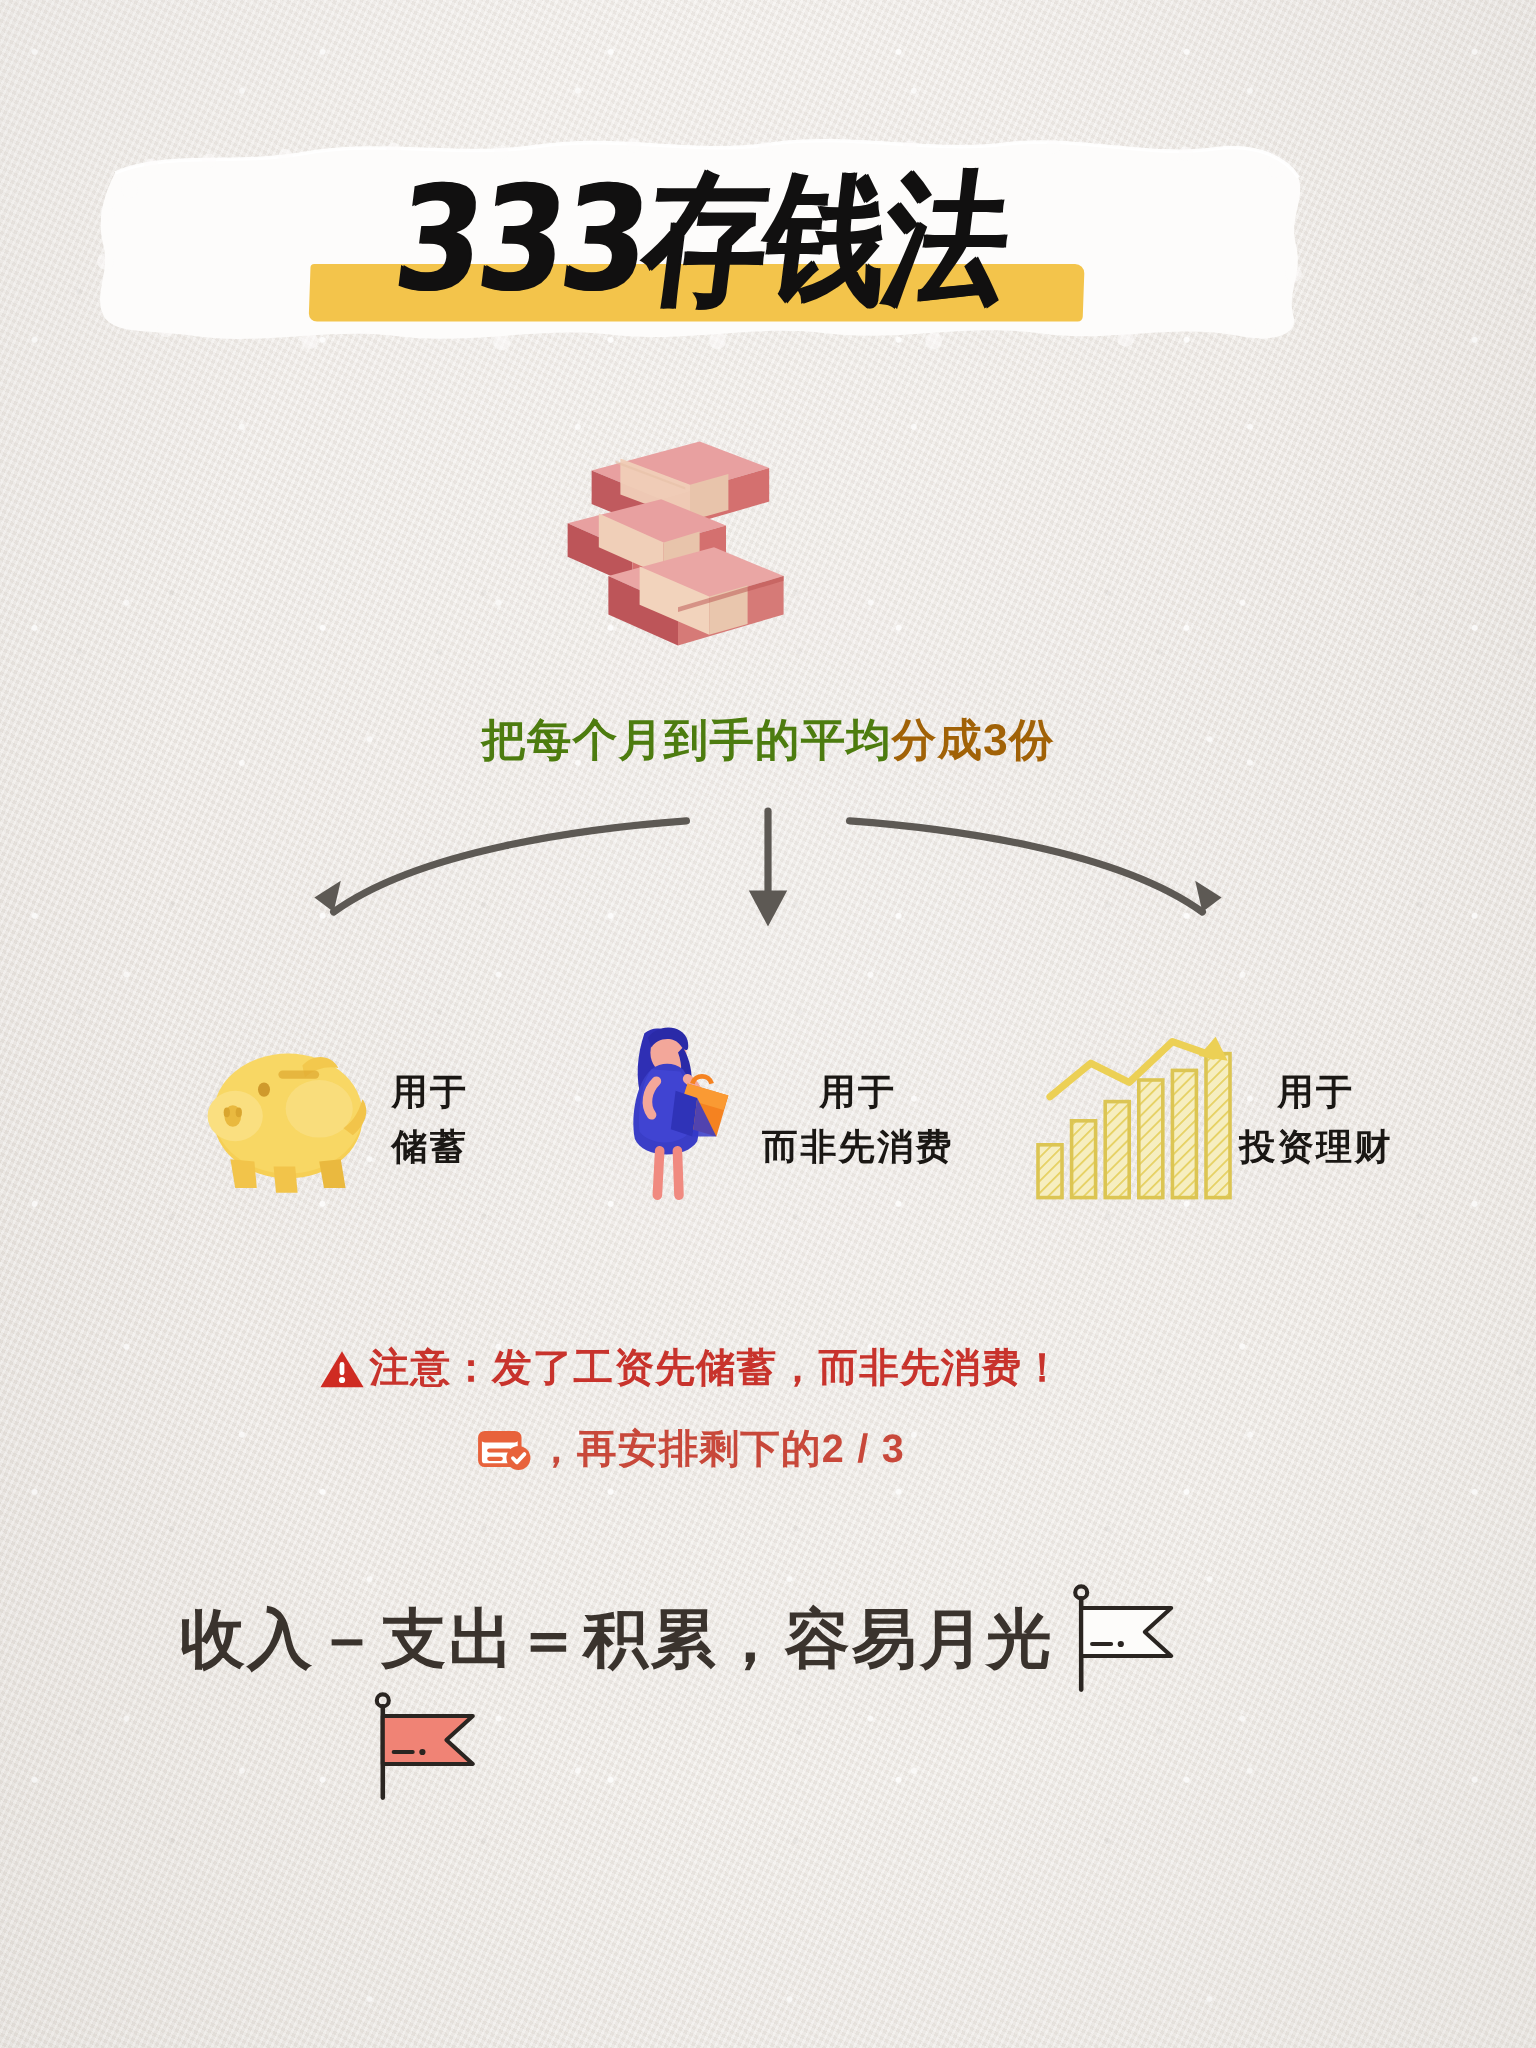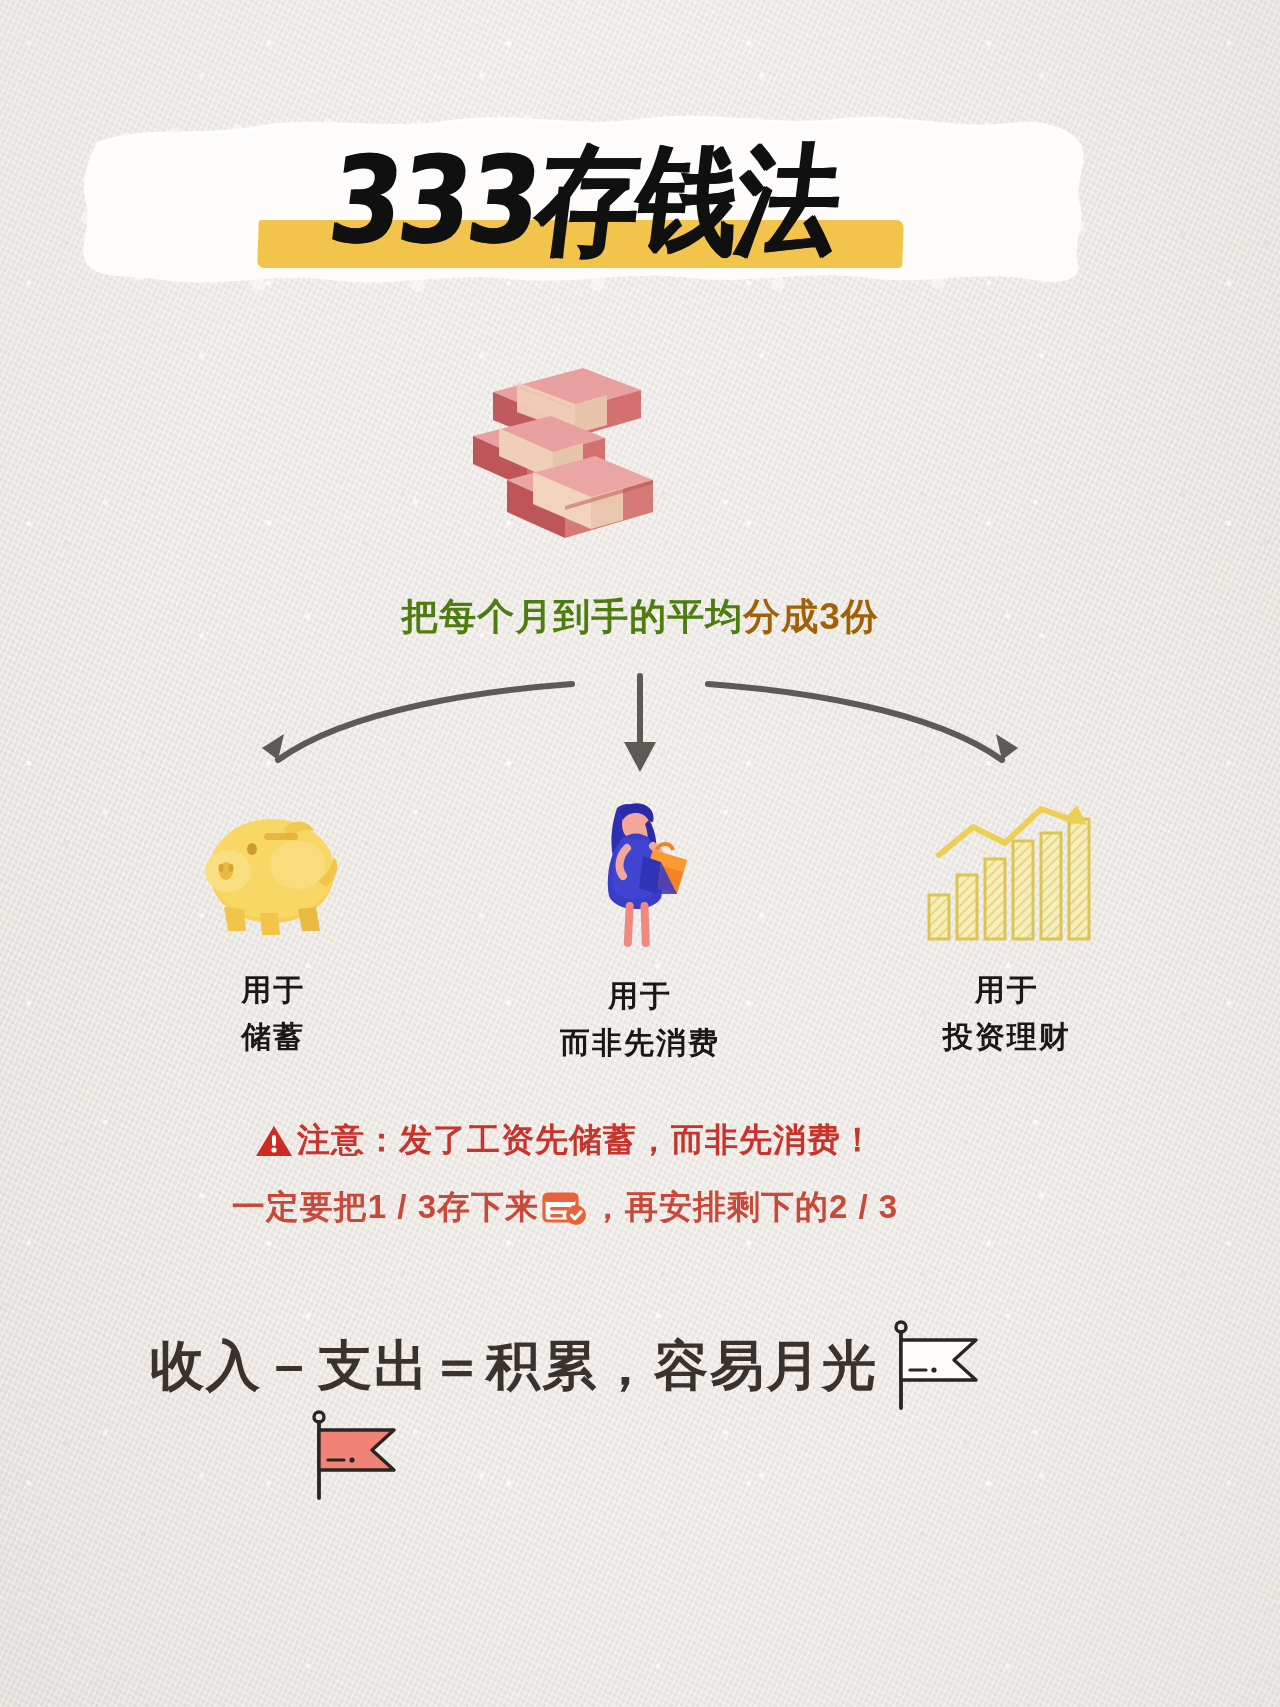--- a/index.html
+++ b/index.html
@@ -125,43 +125,43 @@
     left: 90px;
     top: 790px;
     width: 1100px;
     height: 270px;
     display: flex;
     z-index: 4;
   }
   .cat {
     flex: 1;
     display: flex;
-    flex-direction: column;
-    align-items: center;
-    justify-content: flex-start;
+    flex-direction: row;
+    align-items: center;
+    justify-content: center;
   }
   .cat-icon {
     height: 165px;
     display: flex;
     align-items: flex-end;
     justify-content: center;
   }
   .cat-label {
     margin-top: 18px;
     text-align: center;
     font-size: 30px;
     font-weight: 700;
     color: #1a1714;
     line-height: 1.55;
     letter-spacing: 2px;
   }
 
   
   #warning {
-    left: 1px;
+    left: 12px;
     top: 1118px;
     width: 1128px;
     text-align: right;
     color: #c8332c;
   }
   #warn-line1 {
     font-size: 33px;
     font-weight: 700;
     letter-spacing: 1px;
     display: flex;
@@ -409,21 +409,20 @@
     <span class="warn-icon">
       <svg width="38" height="34" viewBox="0 0 38 34" xmlns="http://www.w3.org/2000/svg">
         <path d="M19,2 L37,32 L1,32 Z" fill="#cf2b22"></path>
         <rect x="17" y="11" width="4" height="11" rx="2" fill="#ffffff"></rect>
         <circle cx="19" cy="26" r="2.6" fill="#ffffff"></circle>
       </svg>
     </span>
     <span>注意：发了工资先储蓄，而非先消费！</span>
   </div>
   <div id="warn-line2">
-    <span>一定要把1 / 3存下来</span>
     <span class="warn-icon">
       <svg width="46" height="36" viewBox="0 0 46 36" xmlns="http://www.w3.org/2000/svg">
         <rect x="2" y="4" width="33" height="27" rx="4" fill="#ffffff" stroke="#e8623b" stroke-width="3.2"></rect>
         <rect x="2" y="4" width="33" height="8" rx="4" fill="#e8623b"></rect>
         <rect x="8" y="17" width="20" height="3.4" rx="1.7" fill="#e8623b"></rect>
         <rect x="8" y="24" width="13" height="3.4" rx="1.7" fill="#e8623b"></rect>
         <circle cx="34" cy="25" r="10" fill="#e8623b"></circle>
         <path d="M29.5,25.2 L32.8,28.6 L39,21.8" fill="none" stroke="#ffffff" stroke-width="3.2" stroke-linecap="round" stroke-linejoin="round"></path>
       </svg>
     </span>

